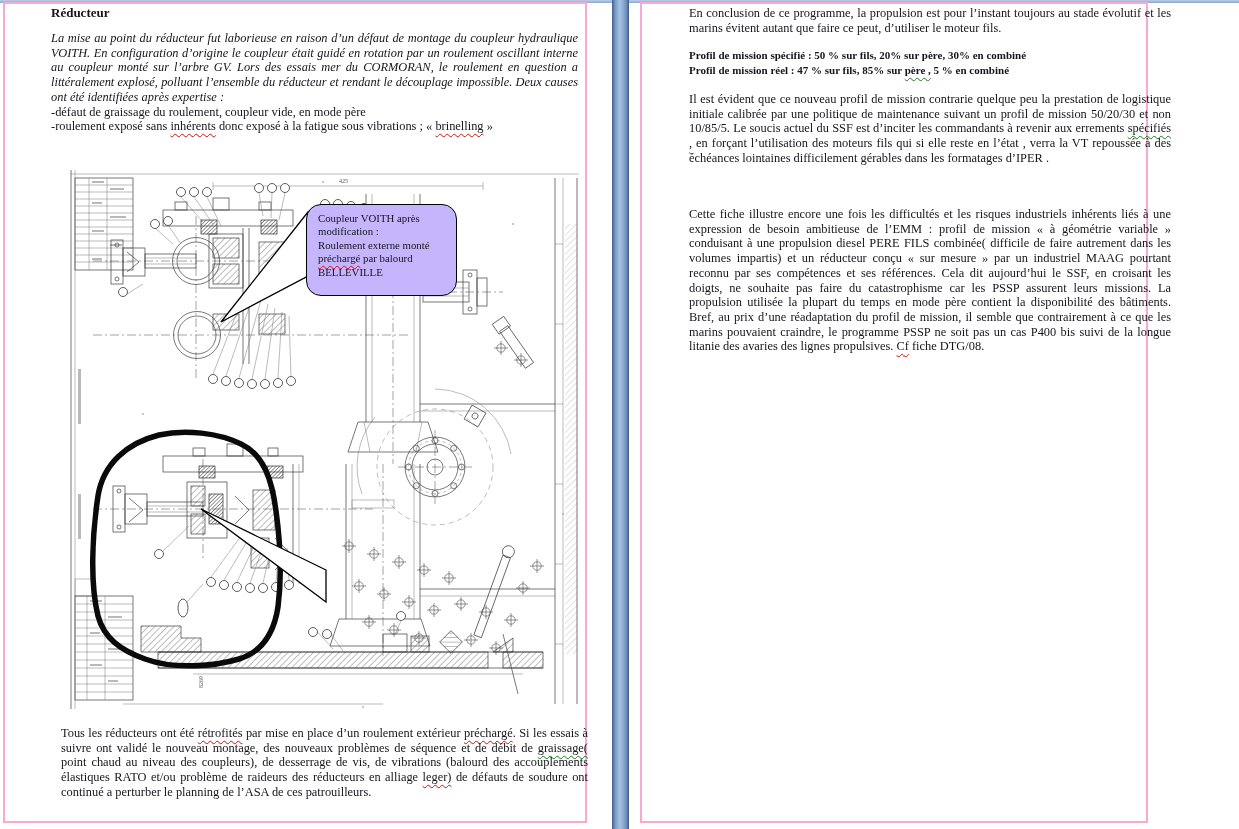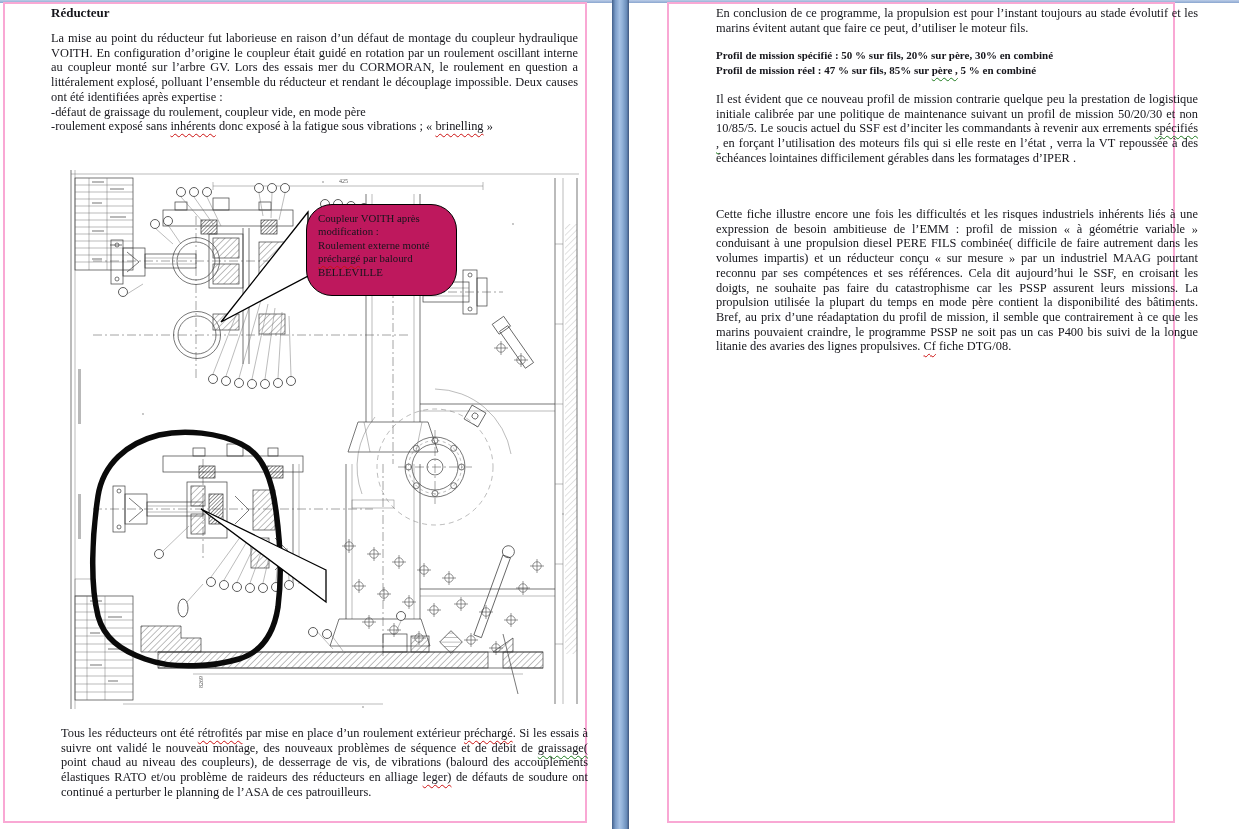--- a/index.html
+++ b/index.html
@@ -9,46 +9,46 @@
     font-family:"Liberation Serif", serif;
     color:#15151b;
   }
   .top-strip { position:absolute; top:0; left:0; width:1239px; height:3px;
     background:linear-gradient(#bccde8,#8aa6cf); }
   .divider { position:absolute; top:0; left:612px; width:17px; height:829px;
     background:linear-gradient(90deg,#42608b 0%,#7b9cc8 20%,#a6c1e4 45%,#93b3da 60%,#6b8ebb 85%,#3f567d 100%); }
   .page { position:absolute; top:2px; height:821px; background:#fff;
     border:2px solid #f9a8d4; box-sizing:border-box; }
   .page-left  { left:3px;   width:584px; }
-  .page-right { left:667px; width:508px;padding-left:16px; }
+  .page-right { left:640px; width:508px;padding-left:16px; }
 
   .heading { position:absolute; top:1px; left:46px; width:528px;
     font-weight:bold; font-size:13px; line-height:15px; }
   .para { position:absolute; font-size:12.4px; line-height:14.7px; }
   .just { text-align:justify; }
-  .p-l1  { top:27px;  left:46px; width:527px; }
+  .p-l1  { top:27px;  left:46px; width:527px;font-style:italic; }
   .p-l1b { top:100.5px; left:46px; width:527px; }
   .p-l1c { top:115px; left:46px; width:527px; }
   .p-l2  { top:722px; left:56px; width:527px; }
   .p-r1  { top:2px;   left:47px; width:482px; }
   .p-r2  { top:88px;  left:47px; width:482px; }
   .p-r3  { top:203px; left:47px; width:482px; }
   .profil { position:absolute; top:44px; left:47px; width:482px;
     font-size:11px; line-height:14.7px; font-weight:bold; }
 
   .sq-r { text-decoration:underline; text-decoration-style:wavy;
     text-decoration-color:#cc1111; text-decoration-thickness:1px; text-underline-offset:2.5px; }
   .sq-g { text-decoration:underline; text-decoration-style:wavy;
     text-decoration-color:#1d7a1d; text-decoration-thickness:1px; text-underline-offset:2.5px; }
 
   .figure { position:absolute; top:160px; left:58px; width:522px; height:550px; }
   .figure svg { position:absolute; top:0; left:0; }
 
-  .callout { position:absolute; box-sizing:border-box; background:#be185d;
-    border:1.4px solid #000; border-radius:26px; z-index:3;
+  .callout { position:absolute; box-sizing:border-box; background:#c4b5fd;
+    border:1.4px solid #000; border-radius:15px; z-index:3;
     font-size:10.8px; line-height:13.4px; padding:7px 8px 5px 11px; }
   .callout1 { left:243px; top:40px;  width:151px; height:92px; }
   .callout2 { left:260px; top:400px; width:156px; height:73px; }
 
   
   .ln  { stroke:#3d3d3d; stroke-width:.7;  fill:none; }
   .lnt { stroke:#6a6a6a; stroke-width:.45; fill:none; }
   .cl  { stroke:#585858; stroke-width:.55; stroke-dasharray:9 3 2 3; fill:none; }
   .hf  { fill:url(#h);  stroke:#3d3d3d; stroke-width:.7; }
   .hd  { fill:url(#hd); stroke:#2d2d2d; stroke-width:.7; }

